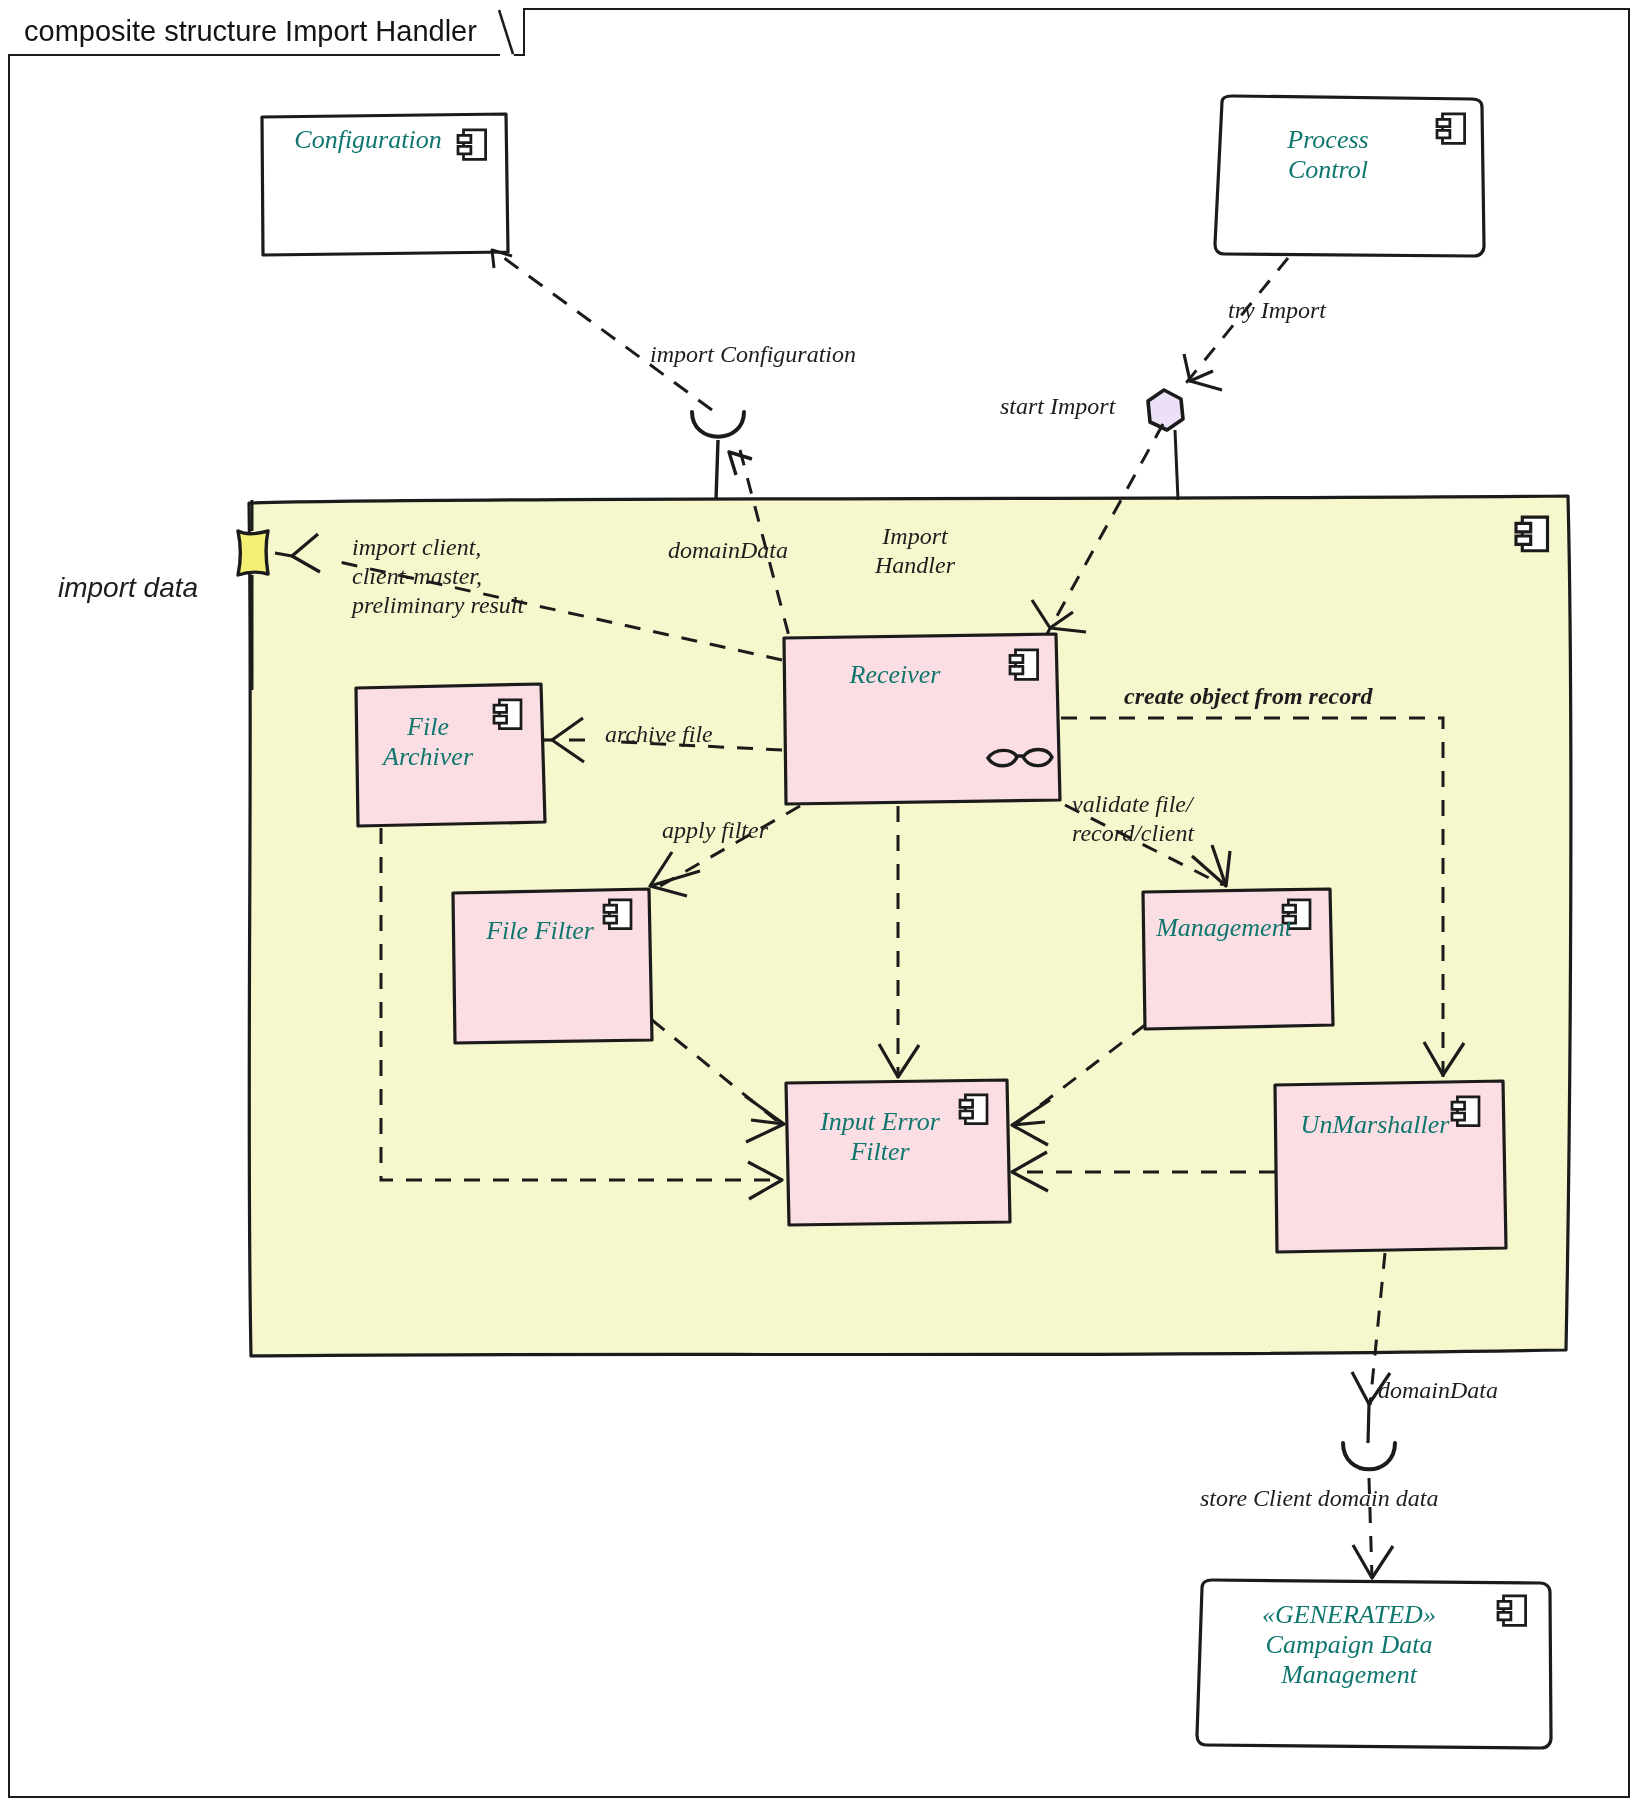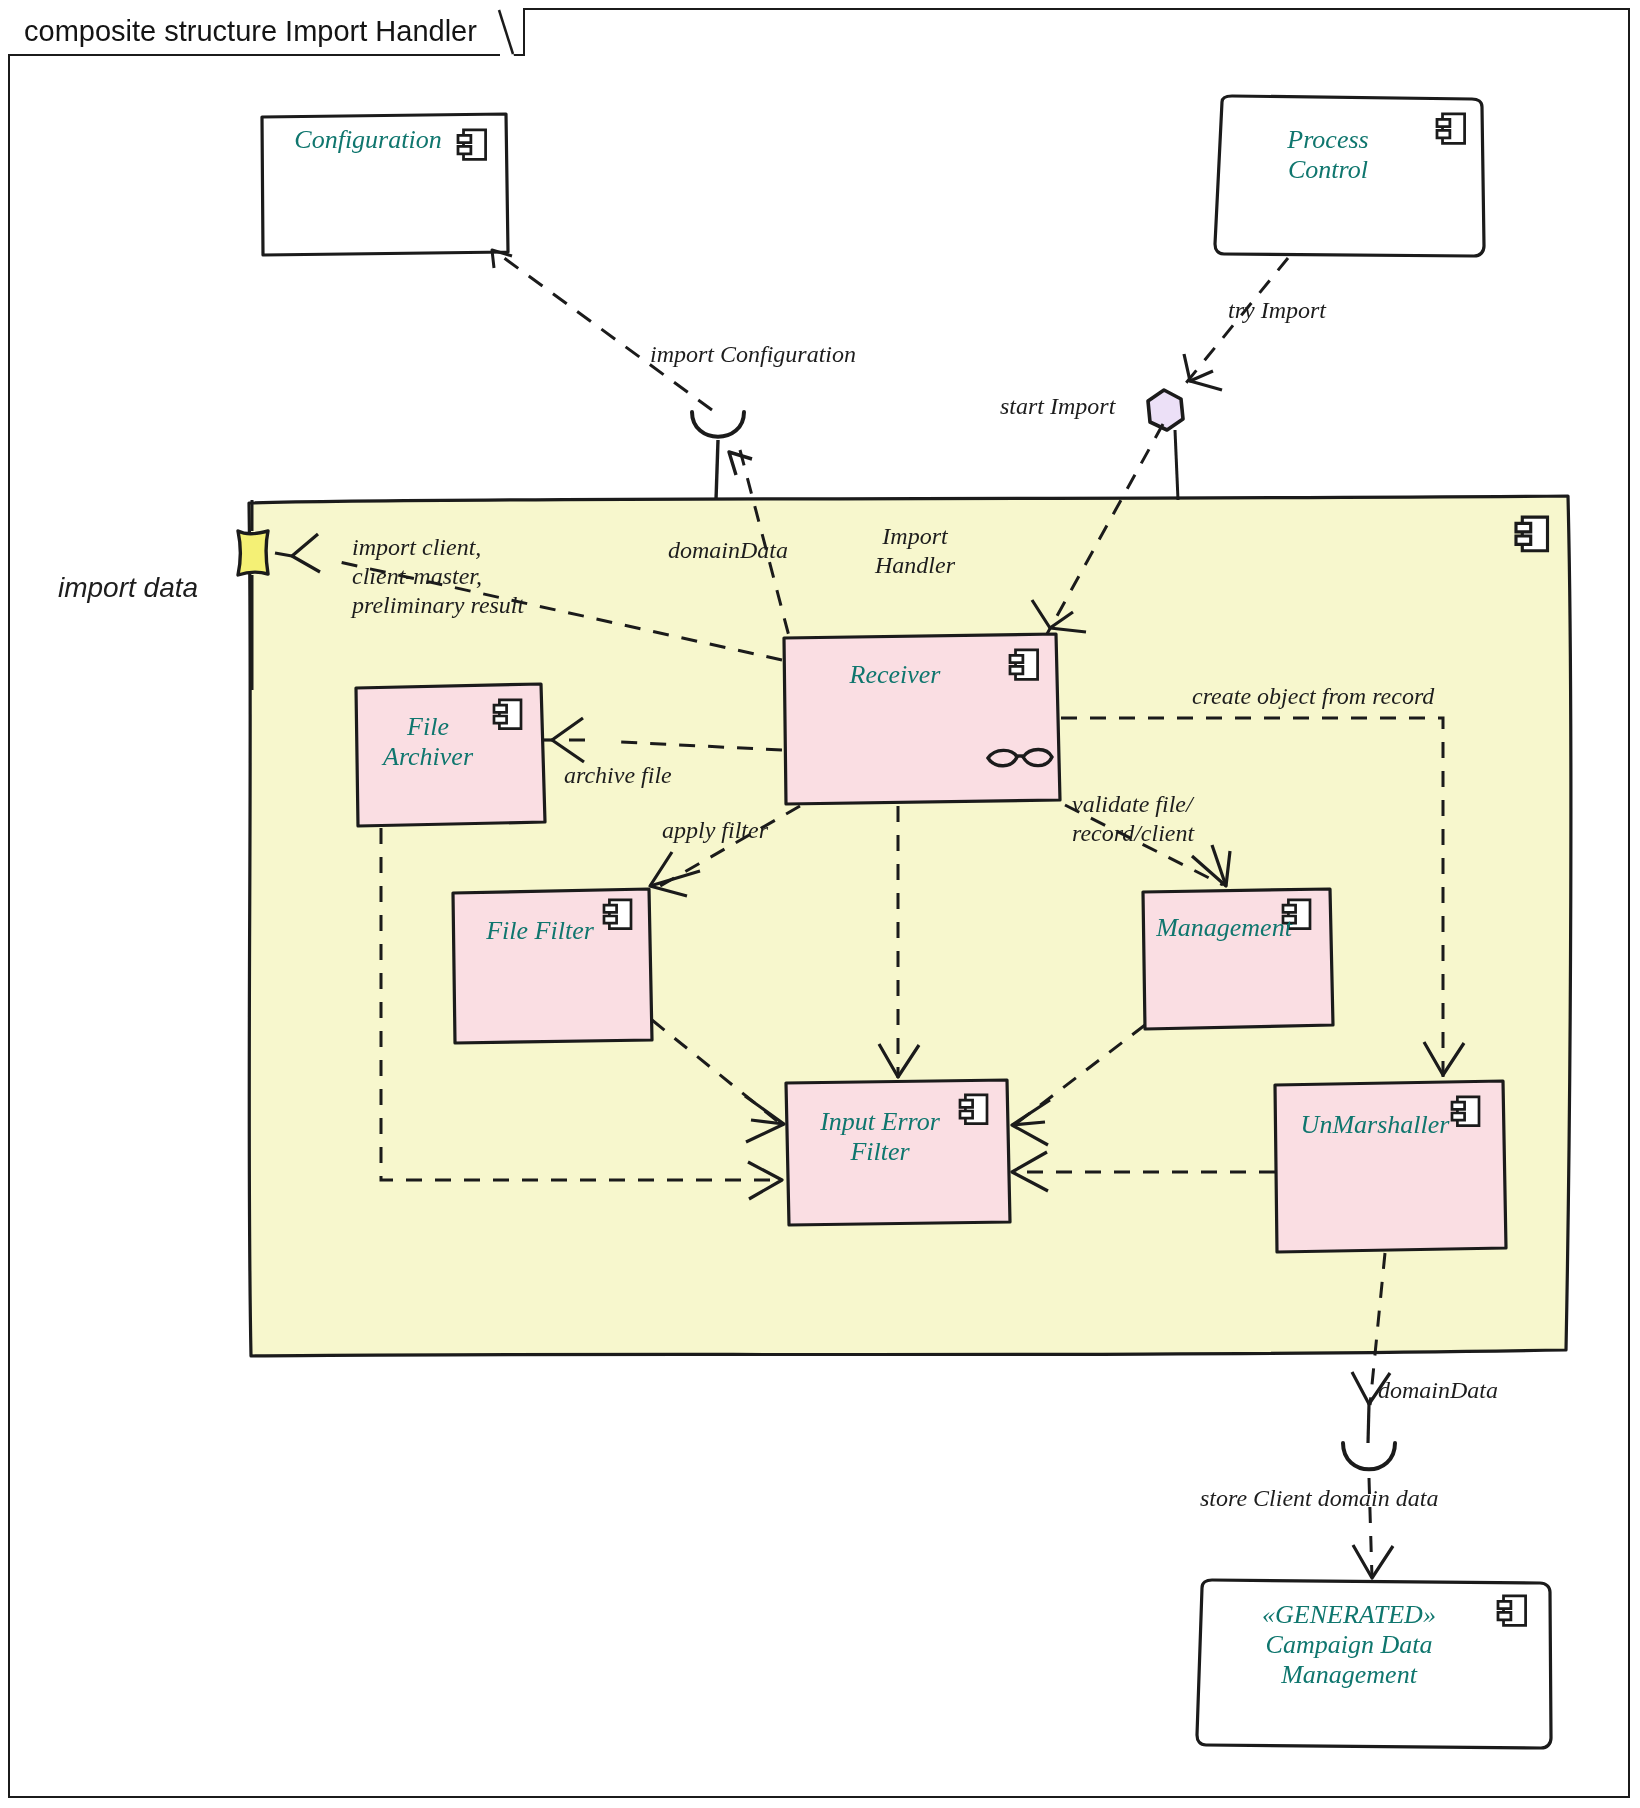--- a/index.html
+++ b/index.html
@@ -382,23 +382,23 @@
   <div class="edge-label" style="left:1000px; top:392px;">start Import</div>
 
   <div class="port-label" style="left:58px; top:547px;">import data</div>
 
   <div class="edge-label" style="left:352px; top:533px;">import client,
 client-master,
 preliminary result</div>
 
   <div class="edge-label" style="left:668px; top:536px;">domainData</div>
 
-  <div class="edge-label" style="left:564px; top:720px;margin-top:41px;">archive file</div>
-
-  <div class="edge-label" style="left:1192px; top:682px;">create object from record</div>
+  <div class="edge-label" style="left:605px; top:720px;">archive file</div>
+
+  <div class="edge-label" style="left:1124px; top:682px;font-weight:bold;">create object from record</div>
 
   <div class="edge-label" style="left:662px; top:816px;">apply filter</div>
 
   <div class="edge-label" style="left:1072px; top:790px;">validate file/
 record/client</div>
 
   <div class="edge-label" style="left:1378px; top:1376px;">domainData</div>
 
   <div class="edge-label" style="left:1200px; top:1484px;">store Client domain data</div>
 

